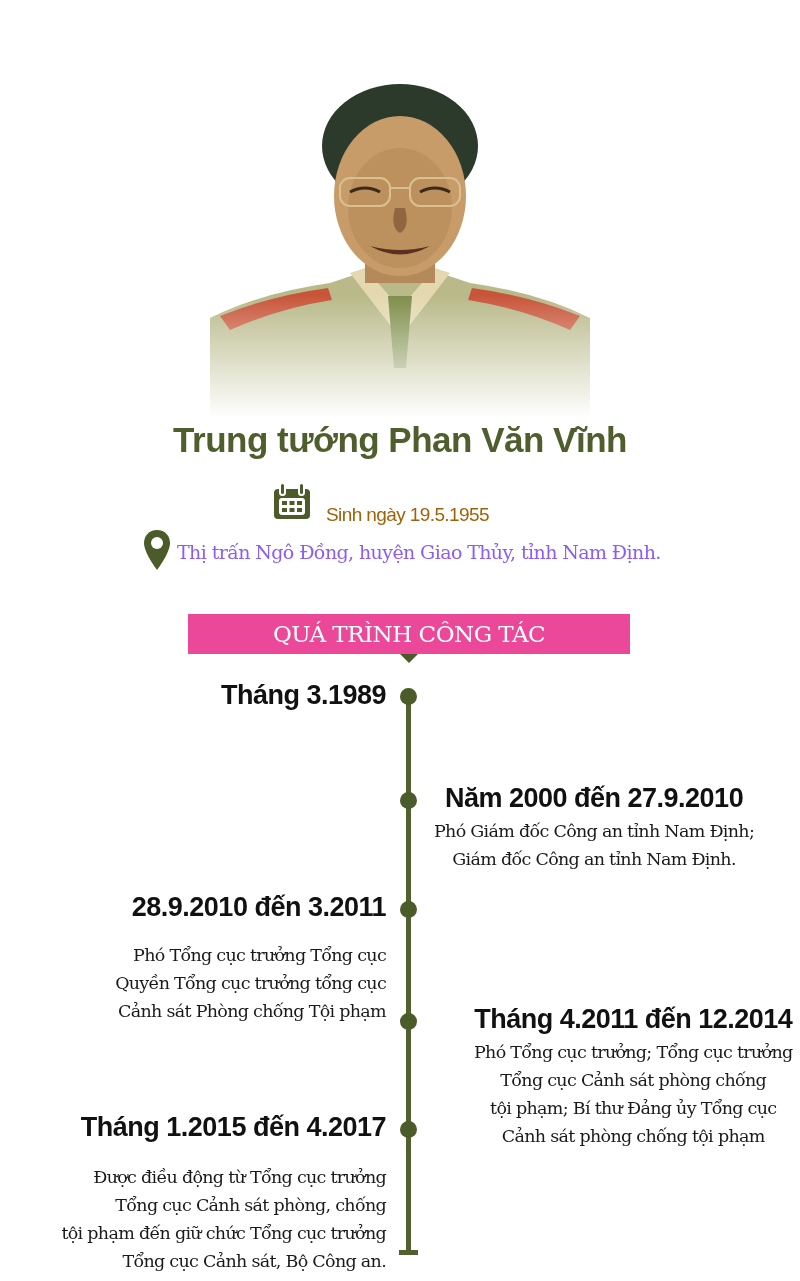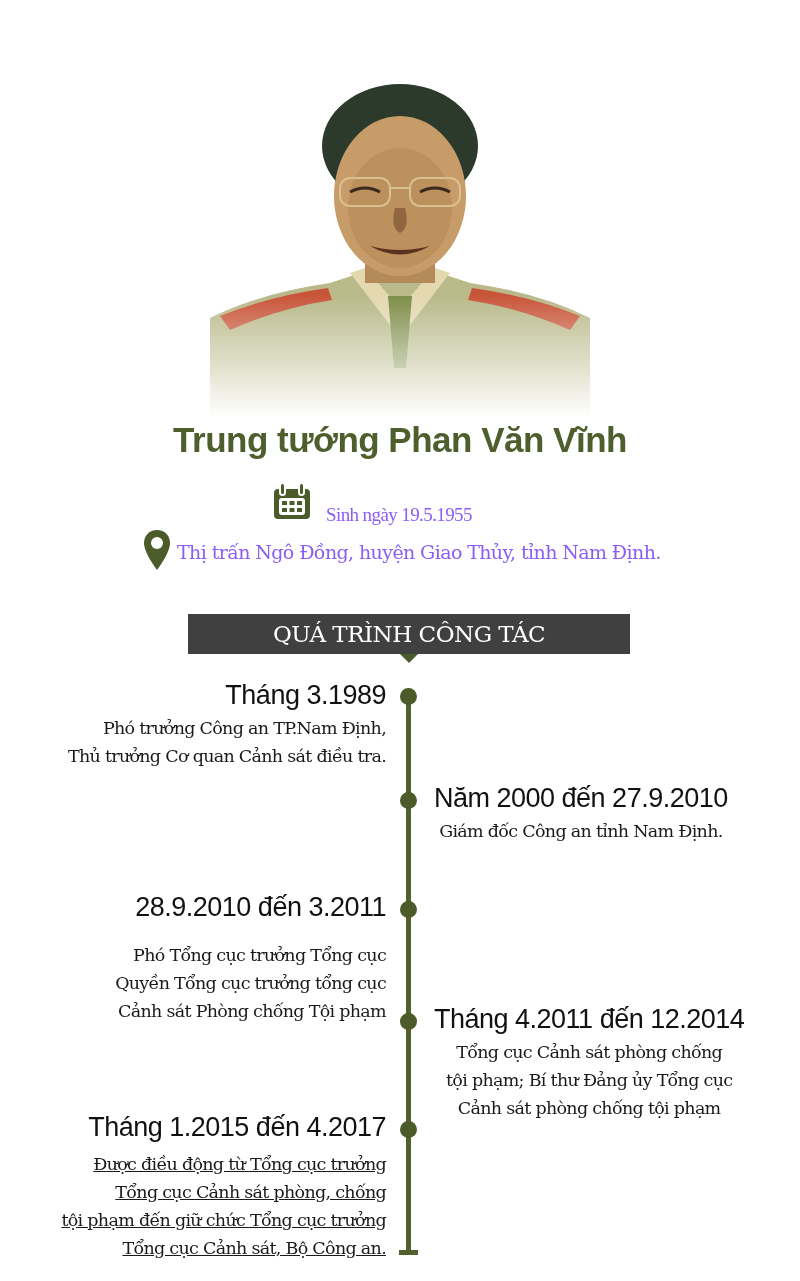--- a/index.html
+++ b/index.html
@@ -3,31 +3,31 @@
 <meta charset="utf-8">
 <style>
   html, body { margin:0; padding:0; background:#ffffff; }
   body { width:800px; height:1281px; position:relative; overflow:hidden; font-family:"DejaVu Serif", serif; color:#1a1a1a; }
   .abs { position:absolute; }
   
   .portrait { left:200px; top:68px; width:400px; height:350px; }
   
   .title { left:0; width:800px; top:420px; text-align:center; font-family:"Liberation Sans", sans-serif; font-weight:bold; font-size:35px; color:#4e5e2c; letter-spacing:-0.5px; }
   .birth-row { top:482px; left:272px; height:42px; display:flex; align-items:center; }
-  .birth-row .txt { font-family:Liberation Serif, serif; font-size:19px; margin-left:14px; color:#8b5cf6; letter-spacing:-0.6px;margin-top:24px; }
+  .birth-row .txt { font-family:Liberation Sans, sans-serif; font-size:19px; margin-left:14px; color:#a16207; letter-spacing:-0.6px;margin-top:24px; }
   .place-row { top:530px; left:143px; height:44px; display:flex; align-items:center; }
   .place-row .txt { font-family:"DejaVu Serif", serif; font-size:19px; margin-left:6px; color:#8b5cf6; letter-spacing:-0.6px; }
-  .section-bar { left:188px; top:614px; width:442px; height:40px; background:#404040; display:flex; align-items:center; justify-content:center; }
+  .section-bar { left:188px; top:614px; width:442px; height:40px; background:#ec4899; display:flex; align-items:center; justify-content:center; }
   .section-bar .txt { font-family:"DejaVu Serif", serif; font-size:23px; color:#ffffff; letter-spacing:-0.5px; }
   .section-arrow { left:400px; top:654px; width:0; height:0; border-left:9px solid transparent; border-right:9px solid transparent; border-top:9px solid #4b5b29; }
   
   .tl-line { left:406px; top:696px; width:5px; height:558px; background:#526030; }
   .tl-end { left:399px; top:1250px; width:19px; height:5px; background:#526030; }
   .tl-dot { width:17px; height:17px; border-radius:50%; background:#4b5b29; }
-  .entry-head { font-family:"Liberation Sans", sans-serif; font-weight:normal; font-size:27px; color:#111; letter-spacing:-0.5px; white-space:nowrap; }
+  .entry-head { font-family:"Liberation Sans", sans-serif; font-weight:bold; font-size:27px; color:#111; letter-spacing:-0.5px; white-space:nowrap; }
   .entry-body { font-family:"DejaVu Serif", serif; font-size:17.5px; line-height:28px; color:#1a1a1a; letter-spacing:-0.7px; white-space:nowrap; }
   .left-entry { text-align:right; right:414px; }
   .right-entry { text-align:center; left:434px; }
 </style>
 </head>
 <body>
 
 <div class="abs portrait">
   <svg width="400" height="350" viewBox="0 0 400 350">
     <defs>
@@ -107,52 +107,50 @@
 <div class="abs tl-end"></div>
 
 <div class="abs tl-dot" style="left:400px; top:688px;"></div>
 <div class="abs tl-dot" style="left:400px; top:792px;"></div>
 <div class="abs tl-dot" style="left:400px; top:901px;"></div>
 <div class="abs tl-dot" style="left:400px; top:1013px;"></div>
 <div class="abs tl-dot" style="left:400px; top:1121px;"></div>
 
 <div class="abs left-entry" style="top:680px;">
   <div class="entry-head">Tháng 3.1989</div>
-  <div class="entry-body" style="margin-top:3px;">
-    <div>Phó trưởng Công an TP.Nam Định,</div>
-    <div>Thủ trưởng Cơ quan Cảnh sát điều tra.</div>
-  </div>
 </div>
 
 <div class="abs right-entry" style="top:783px;">
   <div class="entry-head">Năm 2000 đến 27.9.2010</div>
   <div class="entry-body" style="margin-top:3px;">
+    <div>Phó Giám đốc Công an tỉnh Nam Định;</div>
     <div>Giám đốc Công an tỉnh Nam Định.</div>
   </div>
 </div>
 
 <div class="abs left-entry" style="top:892px;">
   <div class="entry-head">28.9.2010 đến 3.2011</div>
   <div class="entry-body" style="margin-top:18px;">
     <div>Phó Tổng cục trưởng Tổng cục</div>
     <div>Quyền Tổng cục trưởng tổng cục</div>
     <div>Cảnh sát Phòng chống Tội phạm</div>
   </div>
 </div>
 
-<div class="abs right-entry" style="top:1004px;">
+<div class="abs right-entry" style="top:1004px;margin-left:40px;">
   <div class="entry-head">Tháng 4.2011 đến 12.2014</div>
   <div class="entry-body" style="margin-top:3px;">
+    <div>Phó Tổng cục trưởng; Tổng cục trưởng</div>
     <div>Tổng cục Cảnh sát phòng chống</div>
     <div>tội phạm; Bí thư Đảng ủy Tổng cục</div>
     <div>Cảnh sát phòng chống tội phạm</div>
   </div>
 </div>
 
 <div class="abs left-entry" style="top:1112px;">
   <div class="entry-head">Tháng 1.2015 đến 4.2017</div>
-  <div class="entry-body" style="margin-top:7px;text-decoration:underline;">
+  <div class="entry-body" style="margin-top:20px;">
     <div>Được điều động từ Tổng cục trưởng</div>
     <div>Tổng cục Cảnh sát phòng, chống</div>
     <div>tội phạm đến giữ chức Tổng cục trưởng</div>
     <div>Tổng cục Cảnh sát, Bộ Công an.</div>
   </div>
 </div>
 
 </body></html>

